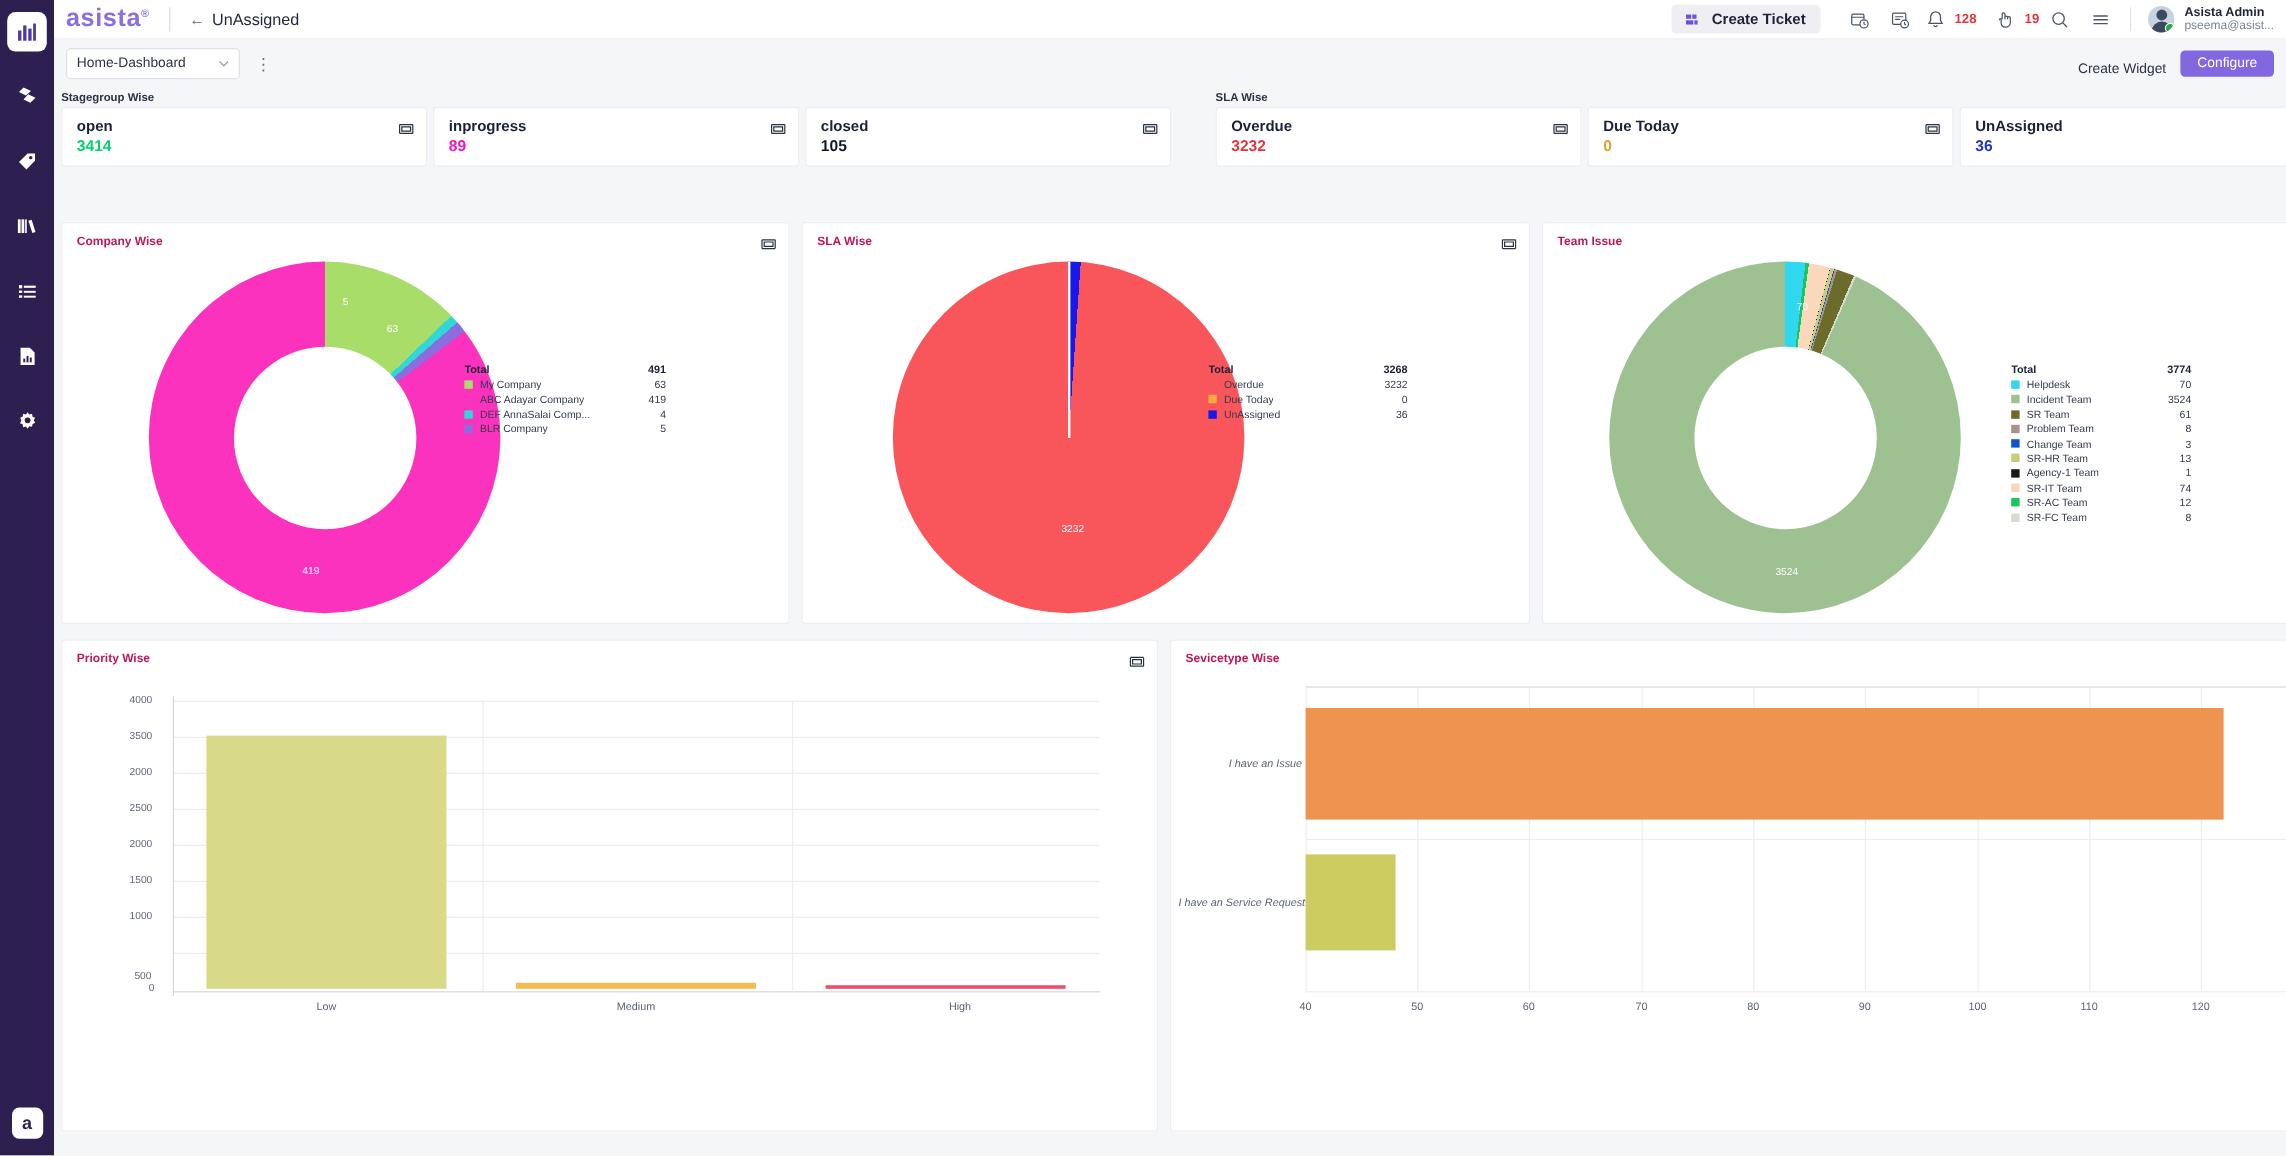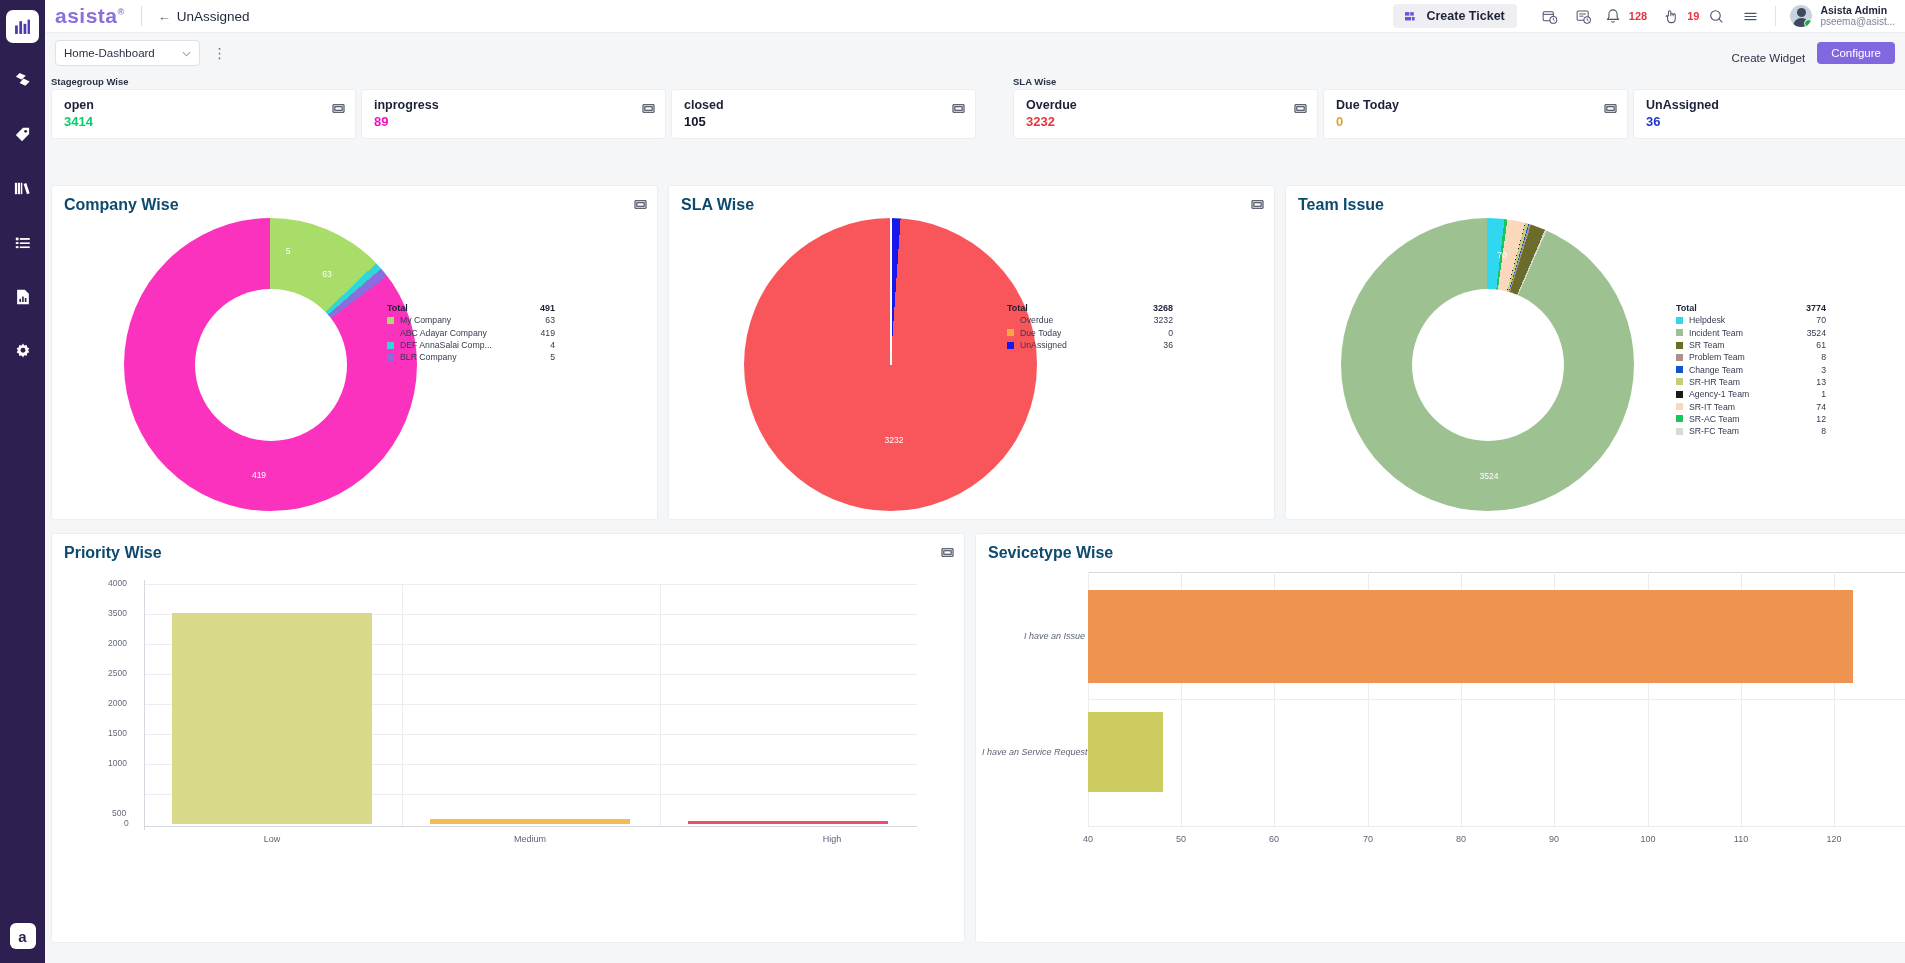--- a/index.html
+++ b/index.html
@@ -110,22 +110,22 @@
     position: absolute; right: 10px; top: 10px; width: 13px; height: 11px;
     cursor: pointer;
   }
 
   
   .panel {
     position: absolute; background: #fff; border-radius: 3px;
     border: 1px solid #eceef3;
   }
   .panel-title {
-    position: absolute; left: 12px; top: 10px; font-size: 16px;
-    font-weight: 700; color: #0c4a6e;
+    position: absolute; left: 12px; top: 10px; font-size: 10px;
+    font-weight: 700; color: #be185d;
   }
 
   
   .donut-wrap { position: absolute; }
   .donut { border-radius: 50%; position: relative; }
   .donut-hole {
     position: absolute; border-radius: 50%; background: #fff;
     left: 50%; top: 50%; transform: translate(-50%,-50%);
   }
   .slice-label {
@@ -565,21 +565,21 @@
 
         <div class="gridline" style="left:350px; top:50px; width:1px; height:242px;"></div>
         <div class="gridline" style="left:608px; top:50px; width:1px; height:242px;"></div>
 
         <div class="bar" style="left:120px; bottom:118px; width:200px; height:211px; background:#d8da8a;"></div>
         <div class="bar" style="left:378px; bottom:118px; width:200px; height:5px; background:#f3bb52;"></div>
         <div class="bar" style="left:636px; bottom:118px; width:200px; height:3px; background:#e9516a;"></div>
 
         <div class="cat-label" style="left:220px; top:300px;">Low</div>
         <div class="cat-label" style="left:478px; top:300px;">Medium</div>
-        <div class="cat-label" style="left:768px; top:300px;padding-left:24px;">High</div>
+        <div class="cat-label" style="left:736px; top:300px;padding-left:24px;">High</div>
       </div>
     </div>
 
     <div class="panel" style="left:930px; top:460px; width:958px; height:410px;">
       <div class="panel-title">Sevicetype Wise</div>
 
       <div style="position:absolute; left:0; top:0; right:0; bottom:0;">
 
         <div class="axis-line" style="left:112px; top:38px; width:840px; height:1px;"></div>
 

